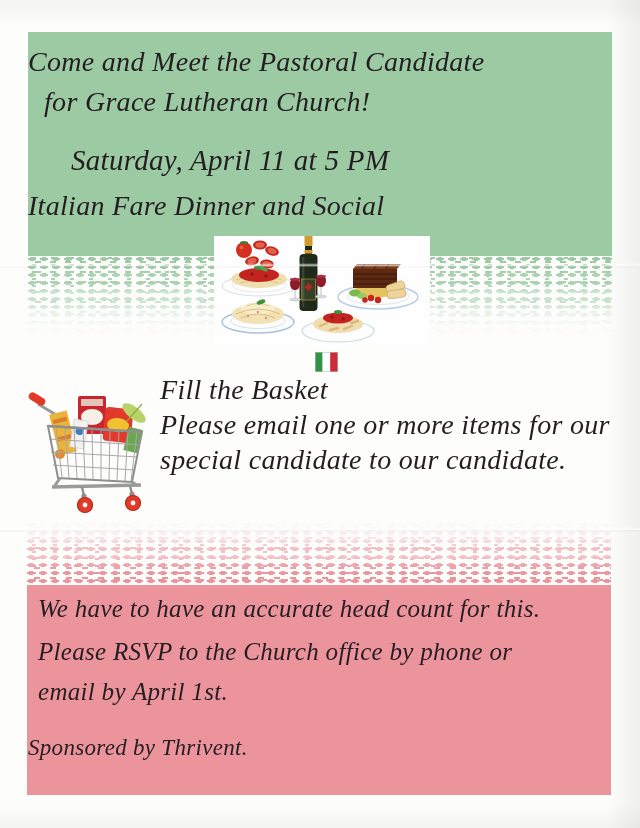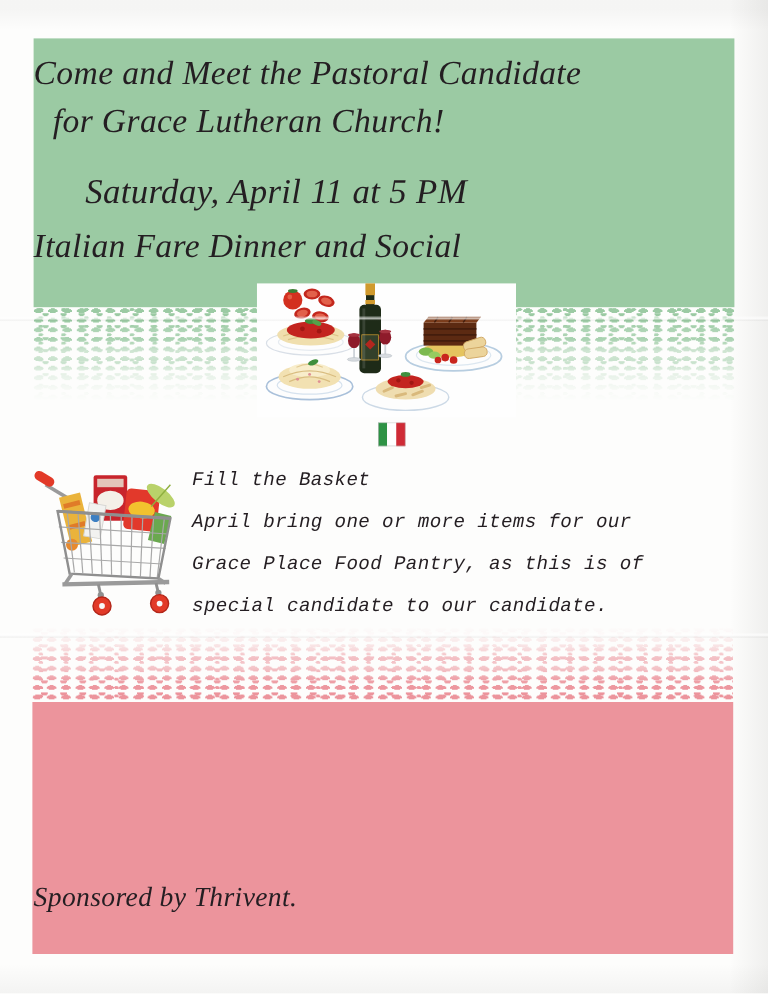--- a/index.html
+++ b/index.html
@@ -45,21 +45,21 @@
     position:absolute;left:27px;top:585px;width:584px;height:210px;
     background:var(--c-pink,#ec949c);z-index:1;
   }
   
   .txt{position:absolute;z-index:2;font-style:italic;text-align:left;letter-spacing:.3px;}
   .hdr{left:28px;width:584px;}
   .hdr1{top:46px;font-size:28px;}
   .hdr2{top:86px;font-size:28px;margin-left:16px;}
   .hdr-date{top:144px;font-size:29px;font-weight:400;padding-left:43px;}
   .hdr-event{top:190px;font-size:28px;font-family:Liberation Serif, serif;}
-  .basket-block{left:160px;top:383px;width:470px;font-size:16px;line-height:35px;font-family:Liberation Mono, monospace;}
+  .basket-block{left:160px;top:372px;width:470px;font-size:28px;line-height:35px;}
   .rsvp-block{left:38px;top:589px;width:562px;font-size:25px;line-height:40px;}
   .rsvp-block .gap{margin-top:3px;}
   .sponsor{left:28px;top:735px;width:584px;font-size:23px;}
   
   .dinner-art{position:absolute;left:214px;top:236px;z-index:2;}
   .flag-art{position:absolute;left:315px;top:352px;z-index:2;}
   .cart-art{position:absolute;left:26px;top:386px;z-index:2;}
   
   .crease{position:absolute;left:0;width:640px;z-index:3;pointer-events:none;}
   .crease-1{top:263px;height:5px;
@@ -241,24 +241,28 @@
     <g>
       <circle cx="59" cy="119" r="7.5" fill="#e23a28" stroke="#b4271a" stroke-width="1.2"></circle>
       <circle cx="59" cy="119" r="2.4" fill="#f8f8f8"></circle>
       <circle cx="107" cy="117" r="7.5" fill="#e23a28" stroke="#b4271a" stroke-width="1.2"></circle>
       <circle cx="107" cy="117" r="2.4" fill="#f8f8f8"></circle>
     </g>
   </svg>
 
   <div class="txt basket-block">
     <div>Fill the Basket</div>
-    <div>April bring one or more items for our</div>
-    <div>Grace Place Food Pantry, as this is of</div>
+    <div>Please email one or more items for our</div>
     <div>special candidate to our candidate.</div>
   </div>
 
+  <div class="txt rsvp-block">
+    <div>We have to have an accurate head count for this.</div>
+    <div class="gap">Please RSVP to the Church office by phone or</div>
+    <div>email by April 1st.</div>
+  </div>
 
   <div class="txt sponsor">Sponsored by Thrivent.</div>
 
   <div class="crease crease-1"></div>
   <div class="crease crease-2"></div>
 
 </div>
 
 </body></html>

